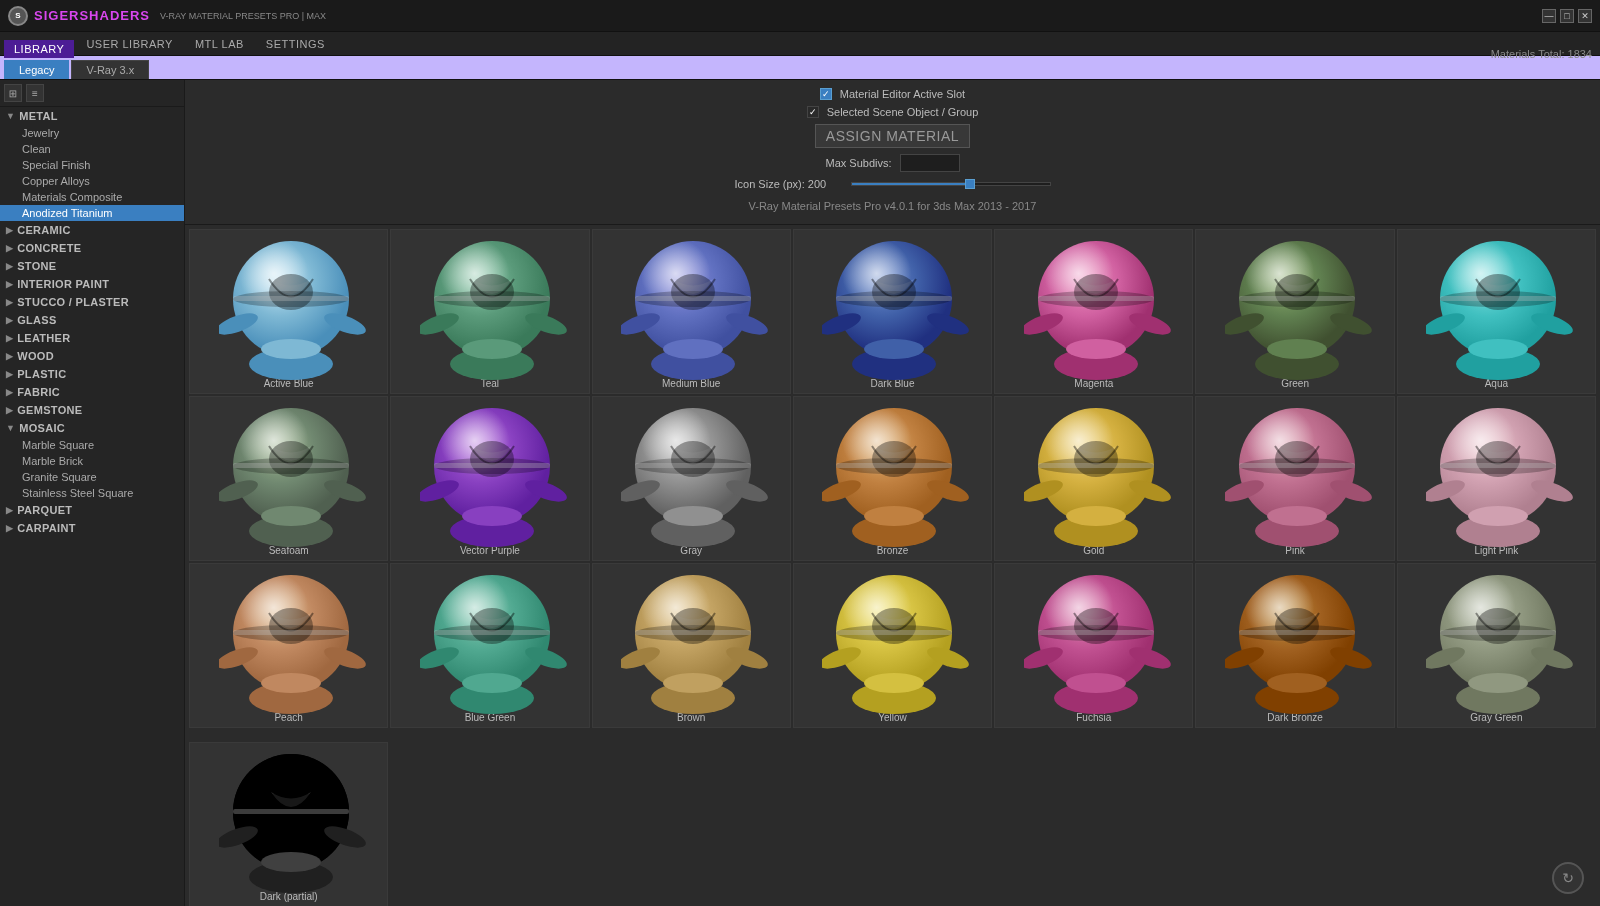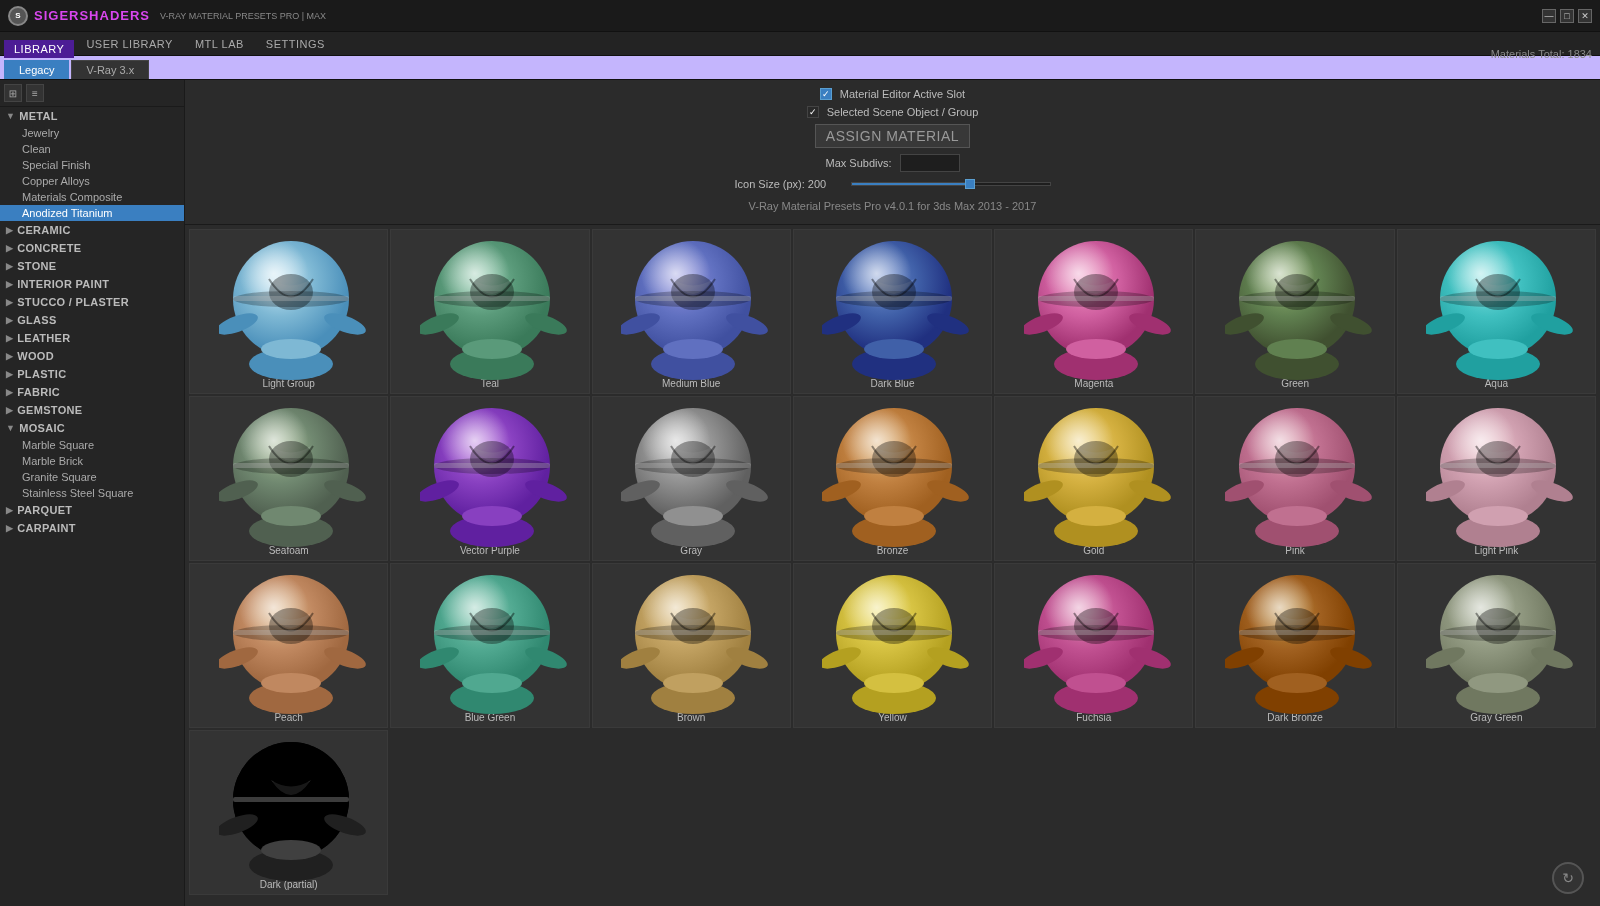--- a/index.html
+++ b/index.html
@@ -476,21 +476,21 @@
                 <ellipse cx="18" cy="90" rx="22" ry="8" fill="#4a8fba" transform="rotate(-20 18 90)"></ellipse>
                 <ellipse cx="126" cy="90" rx="22" ry="8" fill="#4a8fba" transform="rotate(20 126 90)"></ellipse>
                 <ellipse cx="72" cy="130" rx="42" ry="16" fill="#4a8fba"></ellipse>
                 <ellipse cx="72" cy="115" rx="30" ry="10" fill="#7eb8d4"></ellipse>
                 <ellipse cx="72" cy="65" rx="58" ry="8" fill="rgba(0,0,0,0.25)"></ellipse>
                 <path d="M 52 45 Q 72 75 92 45 Q 72 58 52 45 Z" fill="rgba(255,255,255,0.15)"></path>
                 <path d="M 50 45 Q 72 80 94 45" fill="none" stroke="rgba(0,0,0,0.4)" stroke-width="2"></path>
                 <ellipse cx="72" cy="58" rx="22" ry="18" fill="rgba(0,0,0,0.35)"></ellipse>
                 <rect x="14" y="62" width="116" height="5" rx="2" fill="rgba(200,200,200,0.3)"></rect>
               </svg></div>
-            <div class="material-name">Light Group</div>
+            <div class="material-name">Active Blue</div>
           </div>
           <div class="material-cell">
             <div class="material-sphere"><svg width="155" height="155" viewBox="0 0 155 155">
                 <defs>
                   <radialGradient id="g_Teal" cx="40%" cy="35%" r="60%">
                     <stop offset="0%" stop-color="#8acaaa"></stop>
                     <stop offset="50%" stop-color="#5a9a7a"></stop>
                     <stop offset="100%" stop-color="#3a7a5a"></stop>
                   </radialGradient>
                   <radialGradient id="shine_Teal" cx="35%" cy="28%" r="30%">
@@ -1018,21 +1018,21 @@
                 <ellipse cx="72" cy="130" rx="42" ry="16" fill="#707860"></ellipse>
                 <ellipse cx="72" cy="115" rx="30" ry="10" fill="#909880"></ellipse>
                 <ellipse cx="72" cy="65" rx="58" ry="8" fill="rgba(0,0,0,0.25)"></ellipse>
                 <path d="M 52 45 Q 72 75 92 45 Q 72 58 52 45 Z" fill="rgba(255,255,255,0.15)"></path>
                 <path d="M 50 45 Q 72 80 94 45" fill="none" stroke="rgba(0,0,0,0.4)" stroke-width="2"></path>
                 <ellipse cx="72" cy="58" rx="22" ry="18" fill="rgba(0,0,0,0.35)"></ellipse>
                 <rect x="14" y="62" width="116" height="5" rx="2" fill="rgba(200,200,200,0.3)"></rect>
               </svg></div>
             <div class="material-name">Gray Green</div>
           </div>
-          <div class="material-cell" style="grid-column: 1;">
+          <div class="material-cell" style="grid-column: 1; margin-top: 12px;">
             <div class="material-sphere"><svg width="155" height="155" viewBox="0 0 155 155">
                 <defs>
                   <radialGradient id="g_Dark_(partial)" cx="40%" cy="35%" r="60%">
                     <stop offset="0%" stop-color="#606060"></stop>
                     <stop offset="50%" stop-color="#404040"></stop>
                     <stop offset="100%" stop-color="#202020"></stop>
                   </radialGradient>
                   <radialGradient id="shine_Dark_(partial)" cx="35%" cy="28%" r="30%">
                     <stop offset="0%" stop-color="#ffffff" stop-opacity="0.7"></stop>
                     <stop offset="100%" stop-color="#ffffff" stop-opacity="0"></stop>

